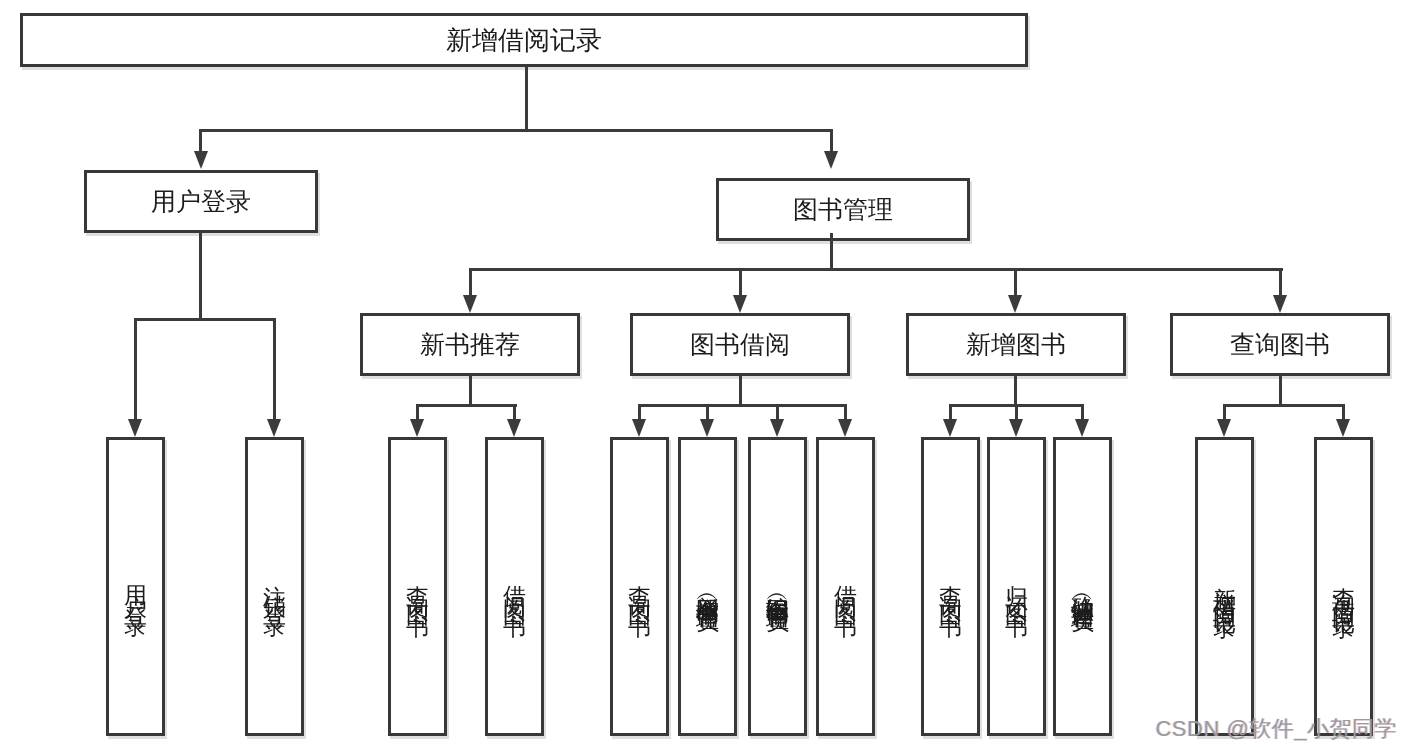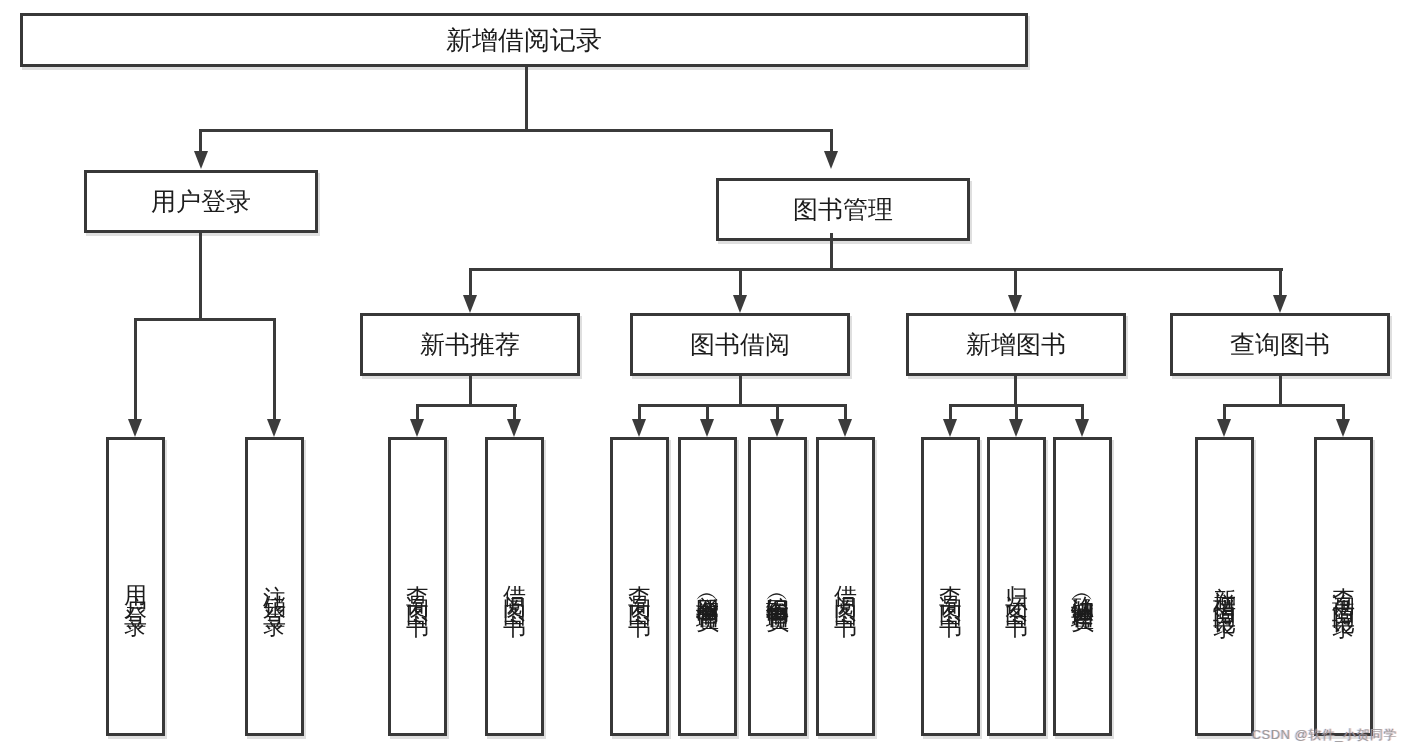--- a/index.html
+++ b/index.html
@@ -17,21 +17,21 @@
   .box{position:absolute;box-sizing:border-box;background:#fff;border:3px solid #383838;
        display:flex;align-items:center;justify-content:center;
        box-shadow:2px 3px 0 rgba(150,150,150,.30);}
   .label span{font-size:25px;color:#1c1c1c;white-space:nowrap;}
   .root span{font-size:26px;}
   .leaf span{writing-mode:vertical-rl;text-orientation:mixed;
              font-size:23px;color:#1c1c1c;line-height:1;}
   .ls4{letter-spacing:10px;}
   .ls6{letter-spacing:6px;}
   .lsd{letter-spacing:2px;}
-  .watermark{position:absolute;right:8px;bottom:3px;font-size:13px;color:#9b9b9b;
+  .watermark{position:absolute;right:8px;bottom:3px;font-size:22px;color:#9b9b9b;
              letter-spacing:.5px;white-space:nowrap;z-index:5;
              text-shadow:1px 0 rgba(230,120,100,.35),-1px 0 rgba(120,150,230,.35);}
 </style>
 </head>
 <body>
 
 <div class="stage">
 
   <div class="box label root" style="left:20px;top:13px;width:1008px;height:54px">
     <span>新增借阅记录</span>

